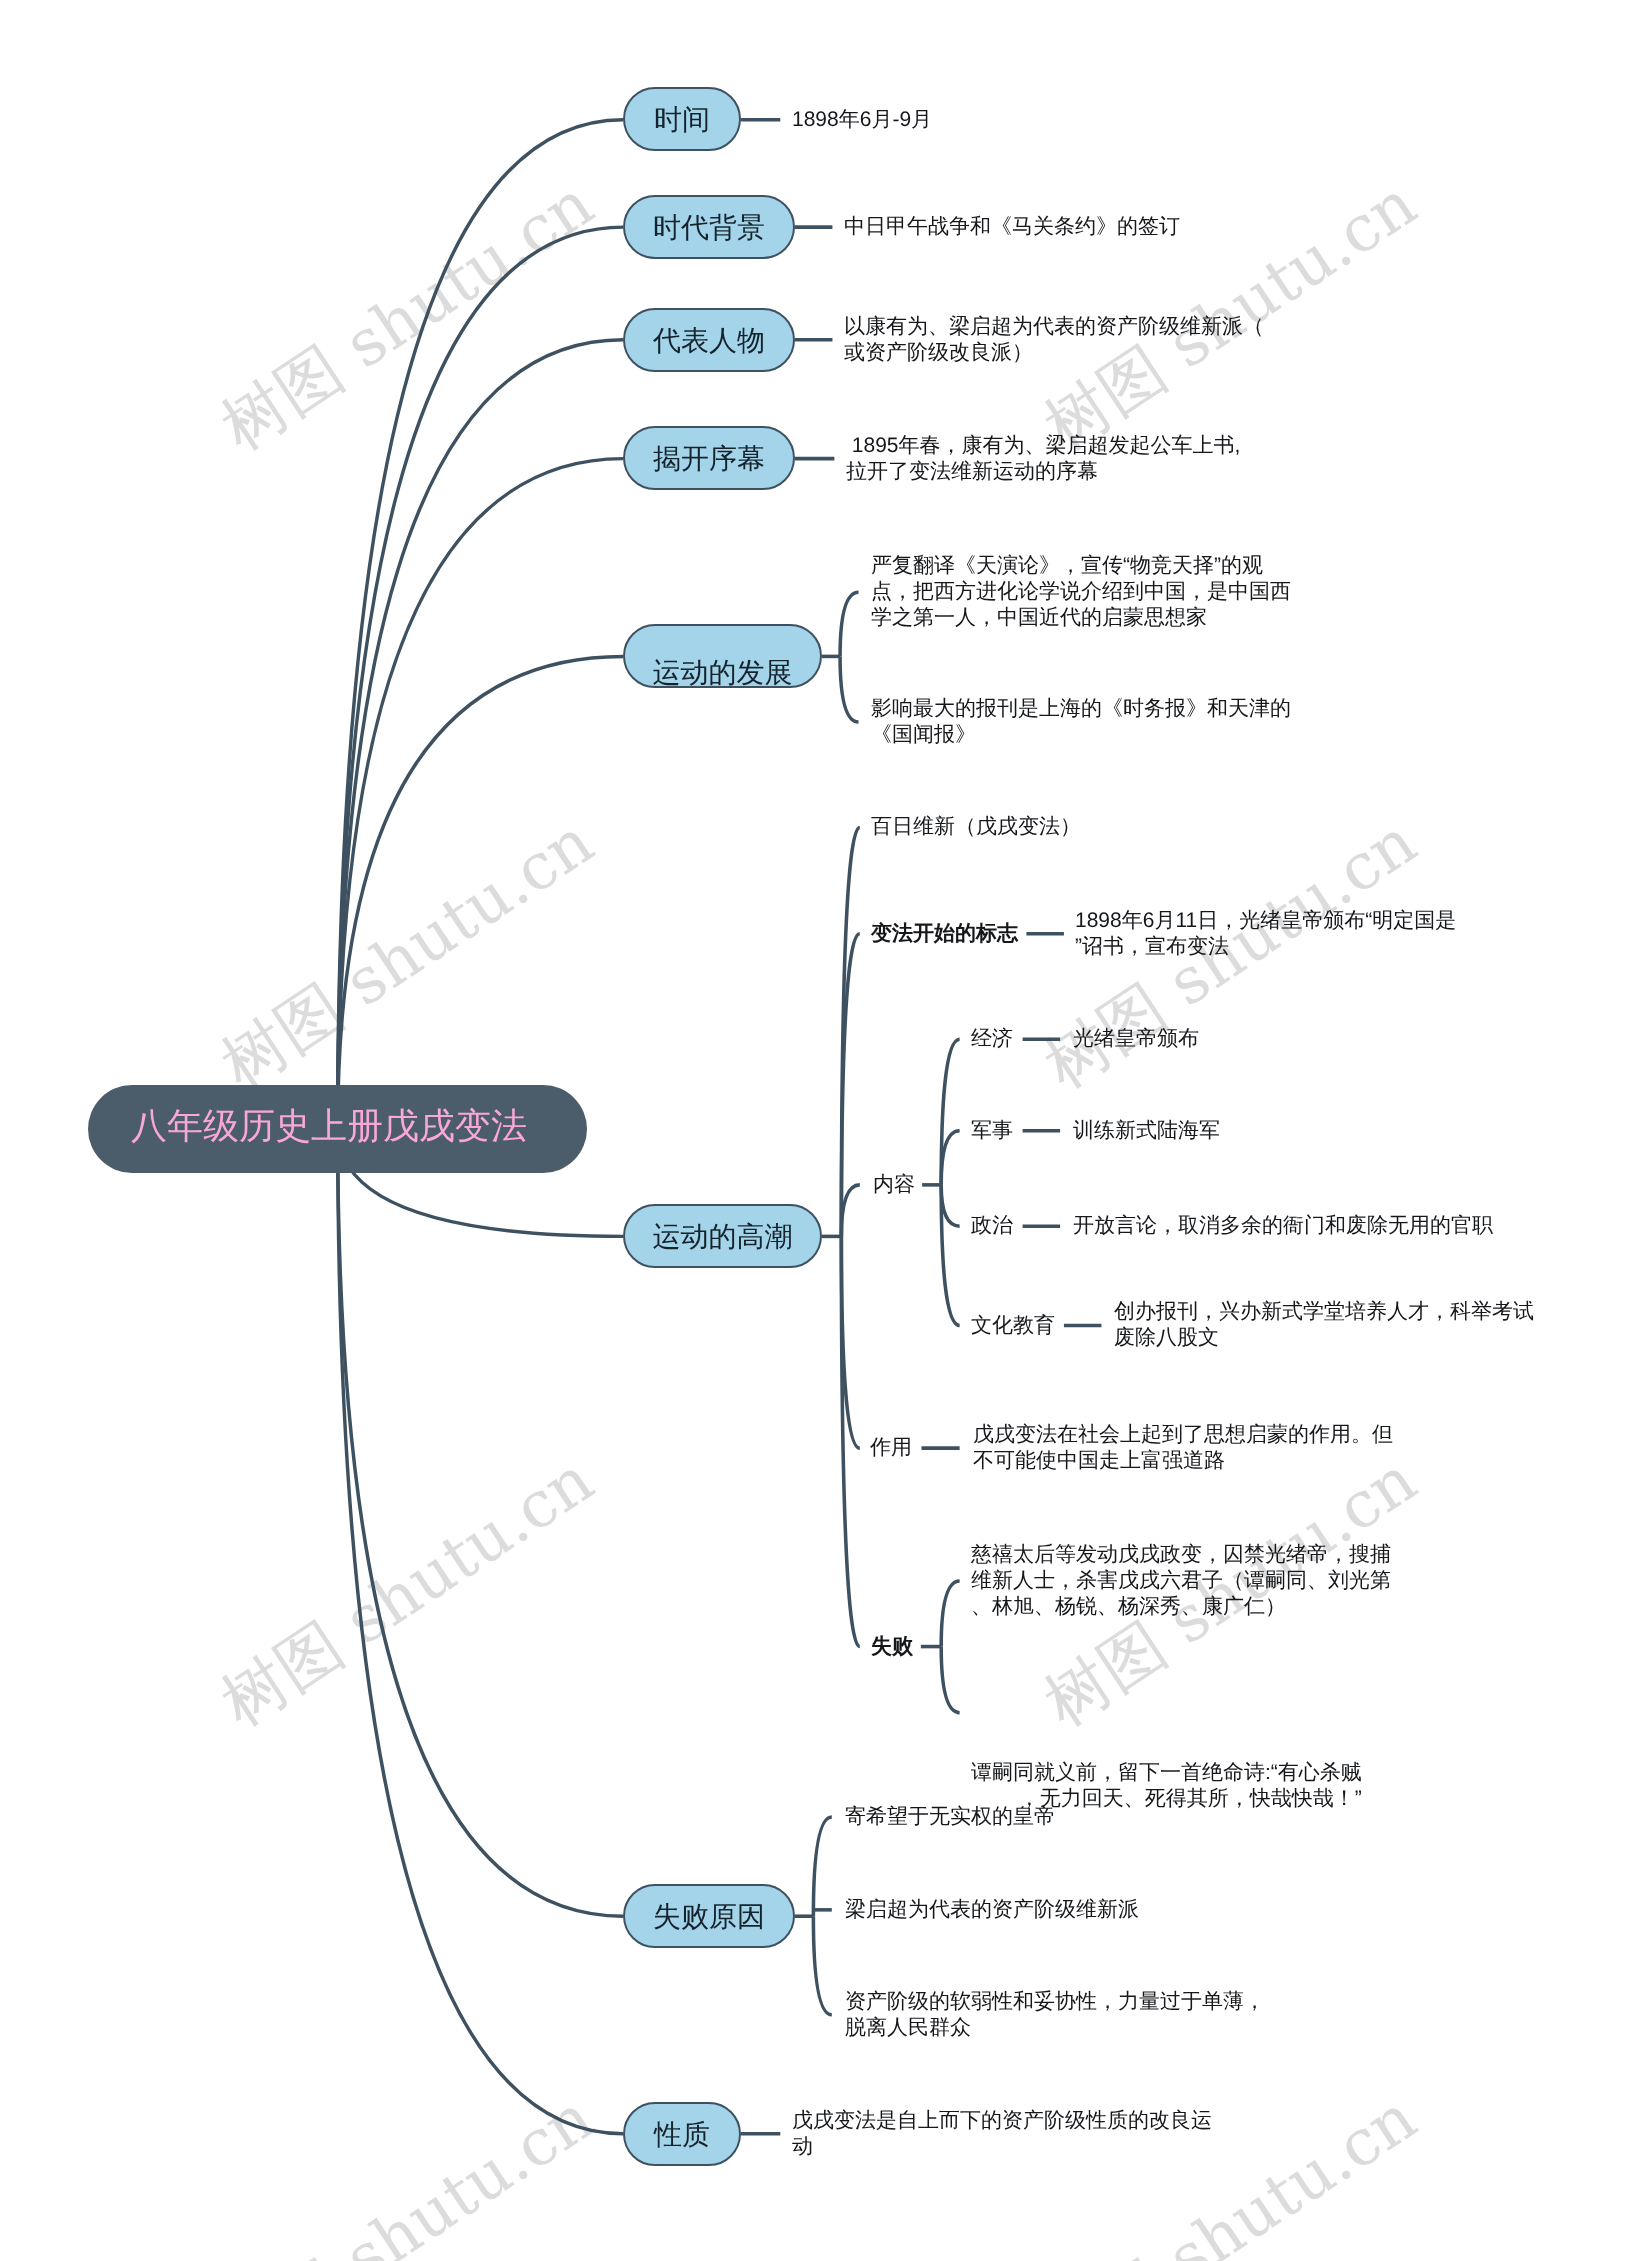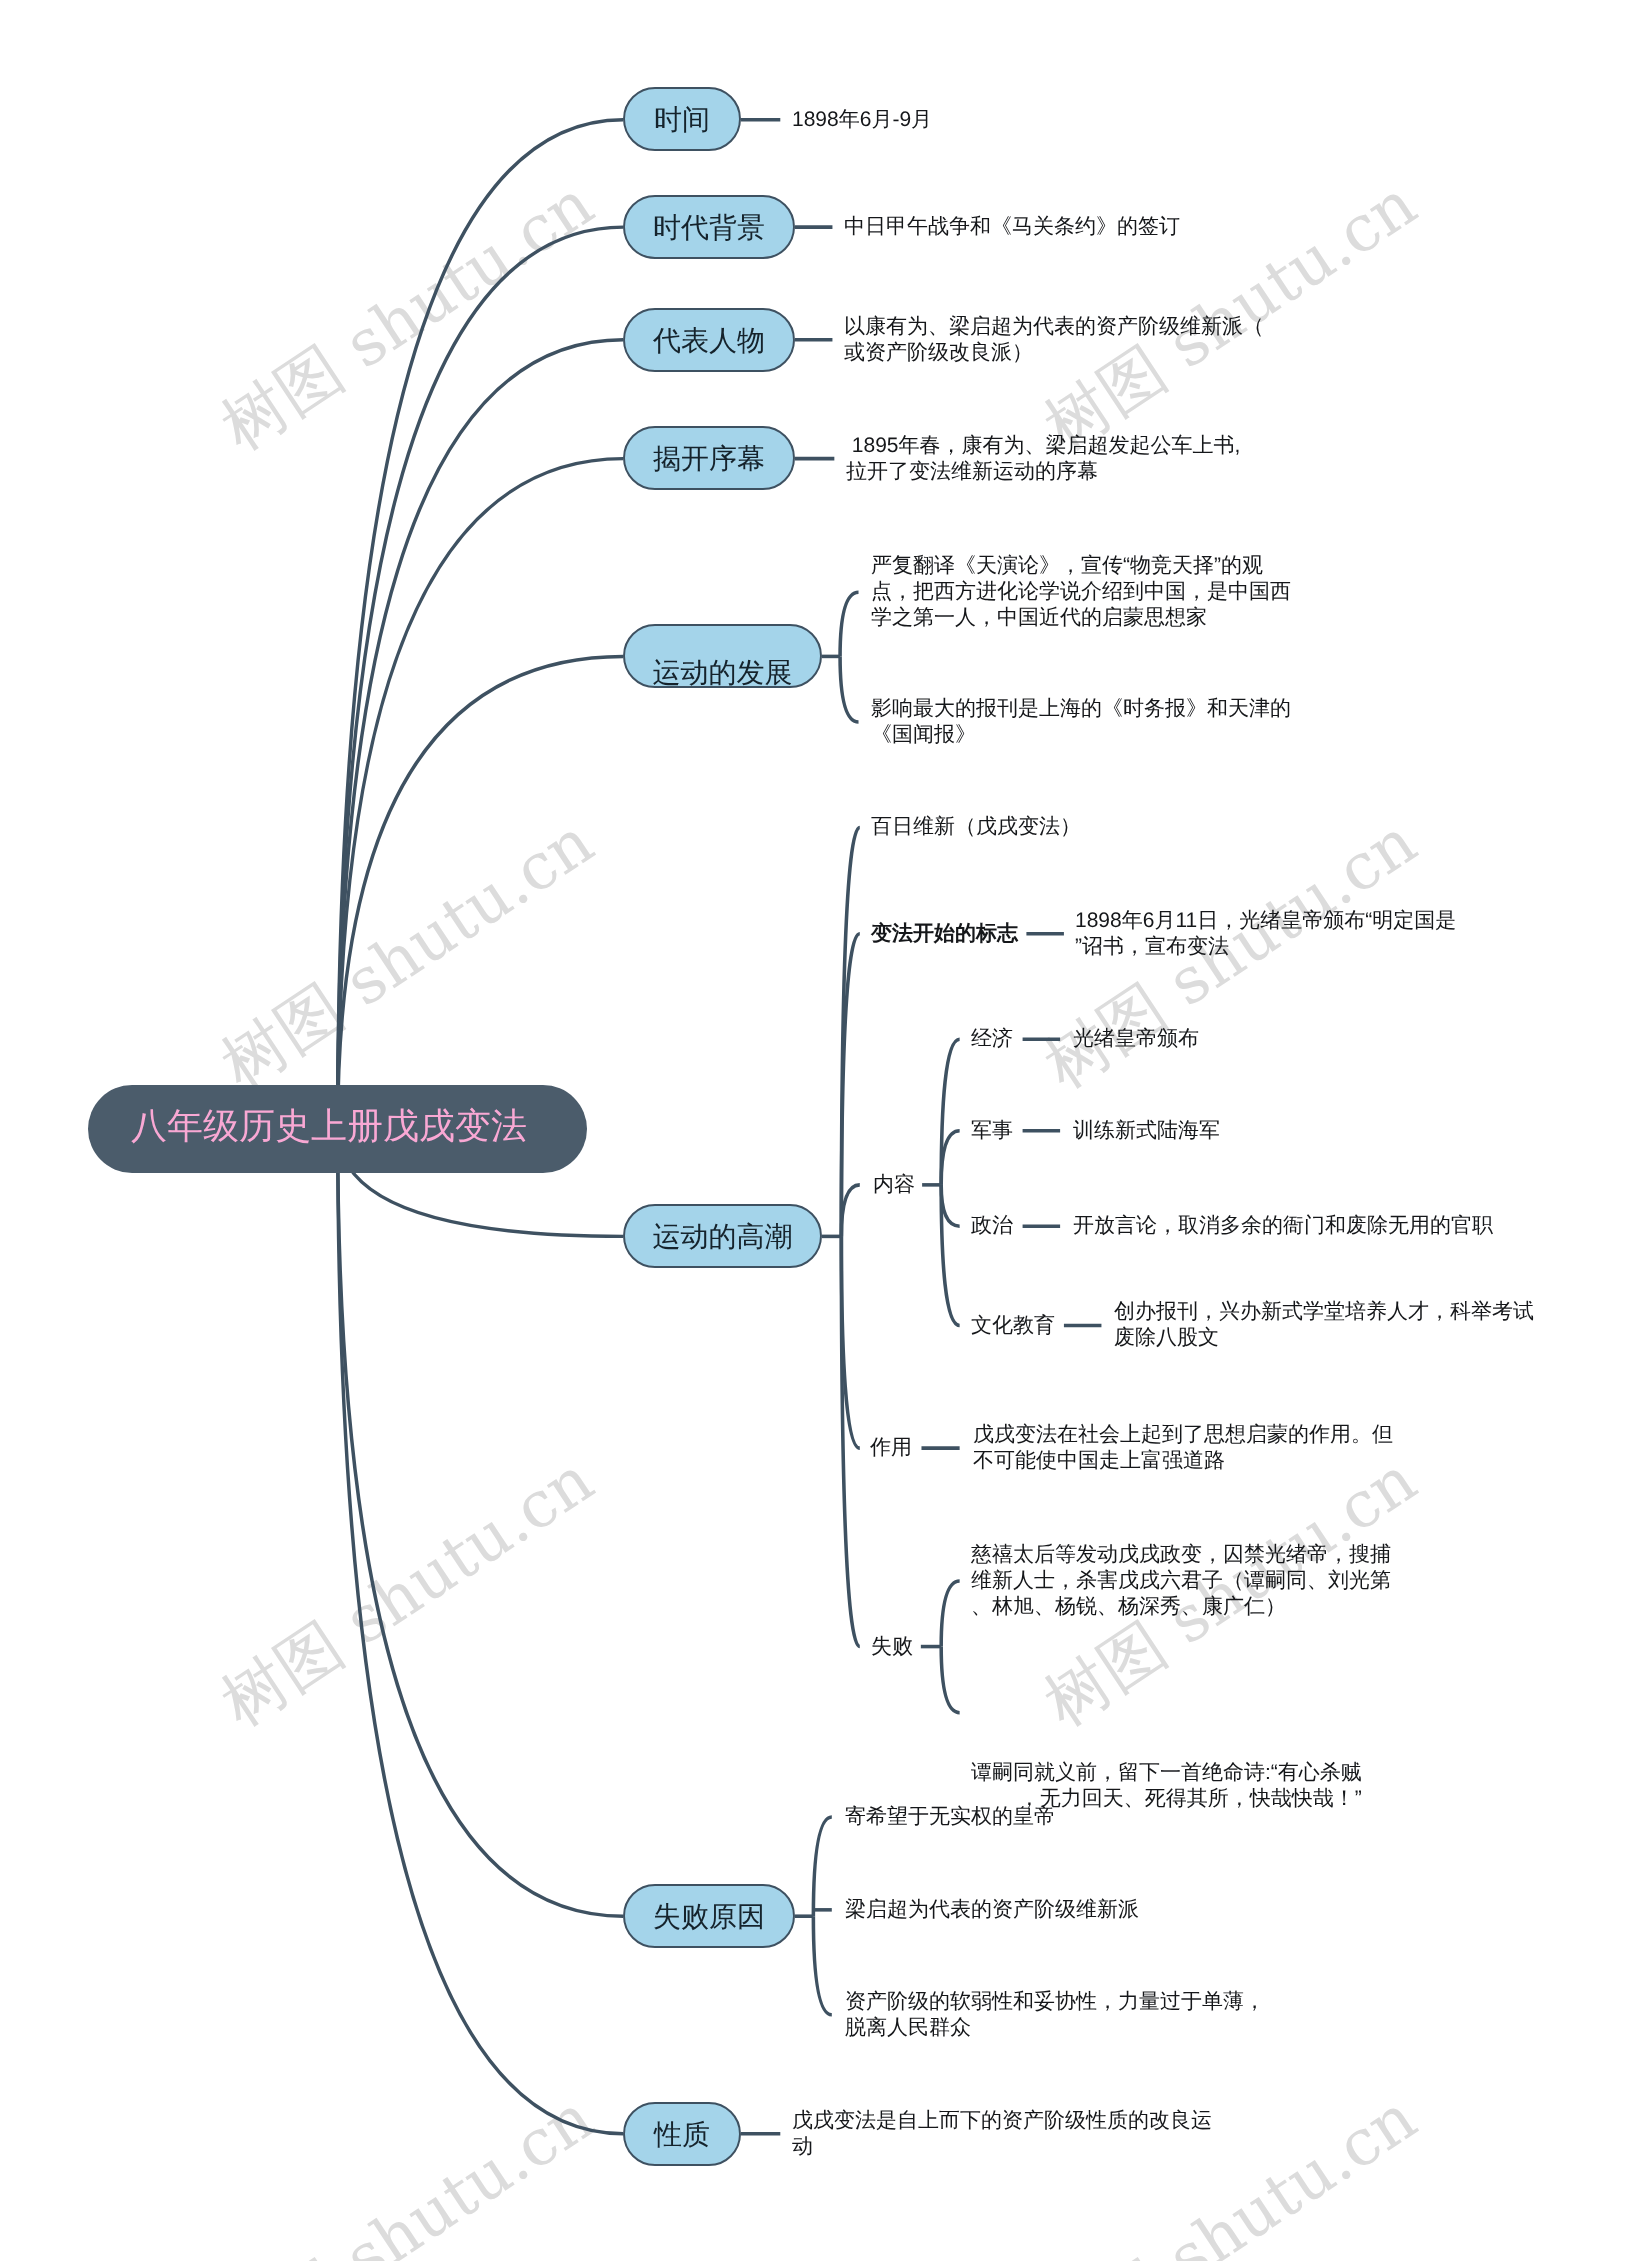--- a/index.html
+++ b/index.html
@@ -121,21 +121,21 @@
       <div class="txt" style="left: 971px; white-space: nowrap; top: 1118px;">军事</div>
       <div class="txt" style="left: 1073px; top: 1118px;">训练新式陆海军</div>
       <div class="txt" style="left: 971px; white-space: nowrap; top: 1213px;">政治</div>
       <div class="txt" style="left: 1073px; top: 1213px;">开放言论，取消多余的衙门和废除无用的官职</div>
       <div class="txt" style="left: 971px; white-space: nowrap; top: 1313px;">文化教育</div>
       <div class="txt" style="left: 1114px; top: 1299px;">创办报刊，兴办新式学堂培养人才，科举考试
 废除八股文</div>
       <div class="txt" style="left: 870px; white-space: nowrap; top: 1435px;">作用</div>
       <div class="txt" style="left: 973px; top: 1422px;">戊戌变法在社会上起到了思想启蒙的作用。但
 不可能使中国走上富强道路</div>
-      <div class="txt" style="left: 871px; white-space: nowrap; top: 1634px;">失败</div>
+      <div class="txt" style="left: 871px; white-space: nowrap; top: 1634px; font-weight: bold;">失败</div>
       <div class="txt" style="left: 971px; top: 1542px;">慈禧太后等发动戊戌政变，囚禁光绪帝，搜捕
 维新人士，杀害戊戌六君子（谭嗣同、刘光第
 、林旭、杨锐、杨深秀、康广仁）</div>
       <div class="txt" style="left: 971px; top: 1760px; text-align: right;">谭嗣同就义前，留下一首绝命诗:“有心杀贼
 ，无力回天、死得其所，快哉快哉！”</div>
       <div class="node" style="left: 623px; top: 1884px; width: 172px; height: 64px;">
         <span class="nodelabel">失败原因</span>
       </div>
       <div class="txt" style="left: 845px; top: 1804px;">寄希望于无实权的皇帝</div>
       <div class="txt" style="left: 845px; top: 1897px;">梁启超为代表的资产阶级维新派</div>

